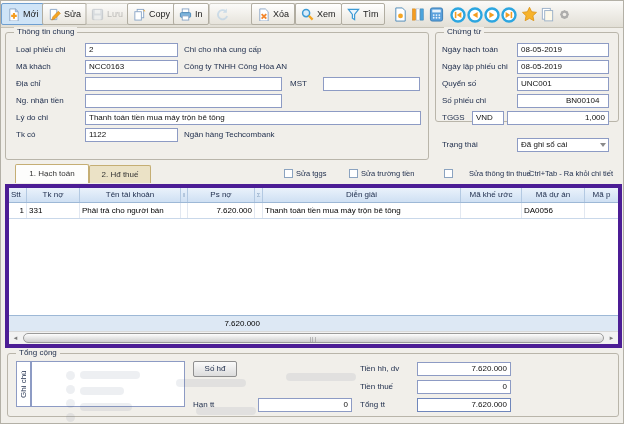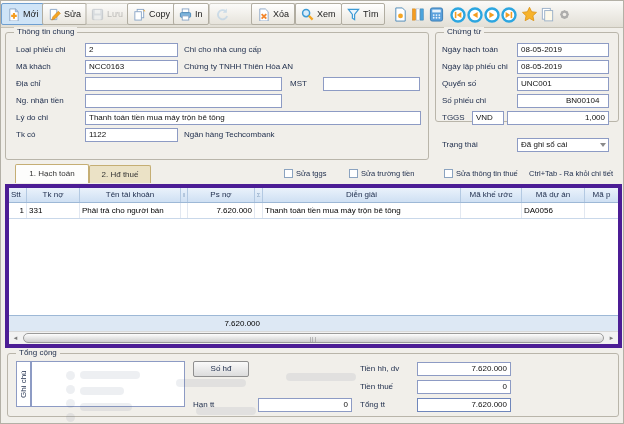--- a/index.html
+++ b/index.html
@@ -292,21 +292,21 @@
 
   <div class="gbox" style="left:4px; top:31px; width:424px; height:128px;">
     <div class="gtitle">Thông tin chung</div>
 
     <div class="flabel" style="left:10px; top:10px;">Loại phiếu chi</div>
     <div class="inp" style="left:79px; top:10px; width:93px;">2</div>
     <div class="desc" style="left:178px; top:10px;">Chi cho nhà cung cấp</div>
 
     <div class="flabel" style="left:10px; top:27px;">Mã khách</div>
     <div class="inp" style="left:79px; top:27px; width:93px;">NCC0163</div>
-    <div class="desc" style="left:178px; top:27px;">Chứng ty TNHH Thiên Hòa AN</div>
+    <div class="desc" style="left:178px; top:27px;">Công ty TNHH Công Hòa AN</div>
 
     <div class="flabel" style="left:10px; top:44px;">Địa chỉ</div>
     <div class="inp" style="left:79px; top:44px; width:197px;"></div>
     <div class="flabel" style="left:284px; top:44px;">MST</div>
     <div class="inp" style="left:317px; top:44px; width:97px;"></div>
 
     <div class="flabel" style="left:10px; top:61px;">Ng. nhận tiền</div>
     <div class="inp" style="left:79px; top:61px; width:197px;"></div>
 
     <div class="flabel" style="left:10px; top:78px;">Lý do chi</div>
@@ -348,21 +348,21 @@
   </div>
   <div class="tab inactive" style="left:88px; width:62px;">
     <span>2. Hđ thuế</span>
   </div>
 
   <div class="cb" style="left:283px; top:168px;"></div>
   <div class="cbl" style="left:295px; top:168px;">Sửa tggs</div>
   <div class="cb" style="left:348px; top:168px;"></div>
   <div class="cbl" style="left:360px; top:168px;">Sửa trường tiền</div>
   <div class="cb" style="left:443px; top:168px;"></div>
-  <div class="cbl" style="left:455px; top:168px;">Sửa thông tin thuế</div>
+  <div class="cbl" style="left:468px; top:168px;">Sửa thông tin thuế</div>
   <div class="cbl" style="left:528px; top:168px;">Ctrl+Tab - Ra khỏi chi tiết</div>
 
   <div id="grid">
     <div class="grow" id="ghead">
       <div class="gc c0" style="text-align:left;">Stt</div>
       <div class="gc c1">Tk nợ</div>
       <div class="gc c2">Tên tài khoản</div>
       <div class="gc c3" style="color:#8fa9c6; font-size:6px; padding:0;">‖</div>
       <div class="gc c4">Ps nợ</div>
       <div class="gc c5" style="color:#8fa9c6; font-size:6px; padding:0;">Σ</div>
@@ -399,21 +399,21 @@
       <div class="sarrow" style="right:1px;">►</div>
     </div>
   </div>
 
   <div class="gbox" style="left:6px; top:352px; width:612px; height:64px;">
     <div class="gtitle">Tổng cộng</div>
 
     <div class="vtext" style="position:absolute; left:8px; top:7px; width:15px; height:46px; background:#fff; border:1px solid #8d9bc4;">Ghi chú</div>
     <div style="position:absolute; left:23px; top:7px; width:154px; height:46px; background:#fff; border:1px solid #8d9bc4;"></div>
 
-    <div class="pbtn" style="left:185px; top:7px; width:56px; height:16px; line-height:14px;">
+    <div class="pbtn" style="left:185px; top:7px; width:44px; height:16px; line-height:14px;">
       <span>Số hđ</span>
     </div>
 
     <div class="flabel" style="left:185px; top:44px;">Hạn tt</div>
     <div class="inp num" style="left:250px; top:44px; width:94px;">0</div>
 
     <div class="flabel" style="left:352px; top:8px;">Tiền hh, dv</div>
     <div class="inp num" style="left:409px; top:8px; width:94px;">7.620.000</div>
 
     <div class="flabel" style="left:352px; top:26px;">Tiền thuế</div>

